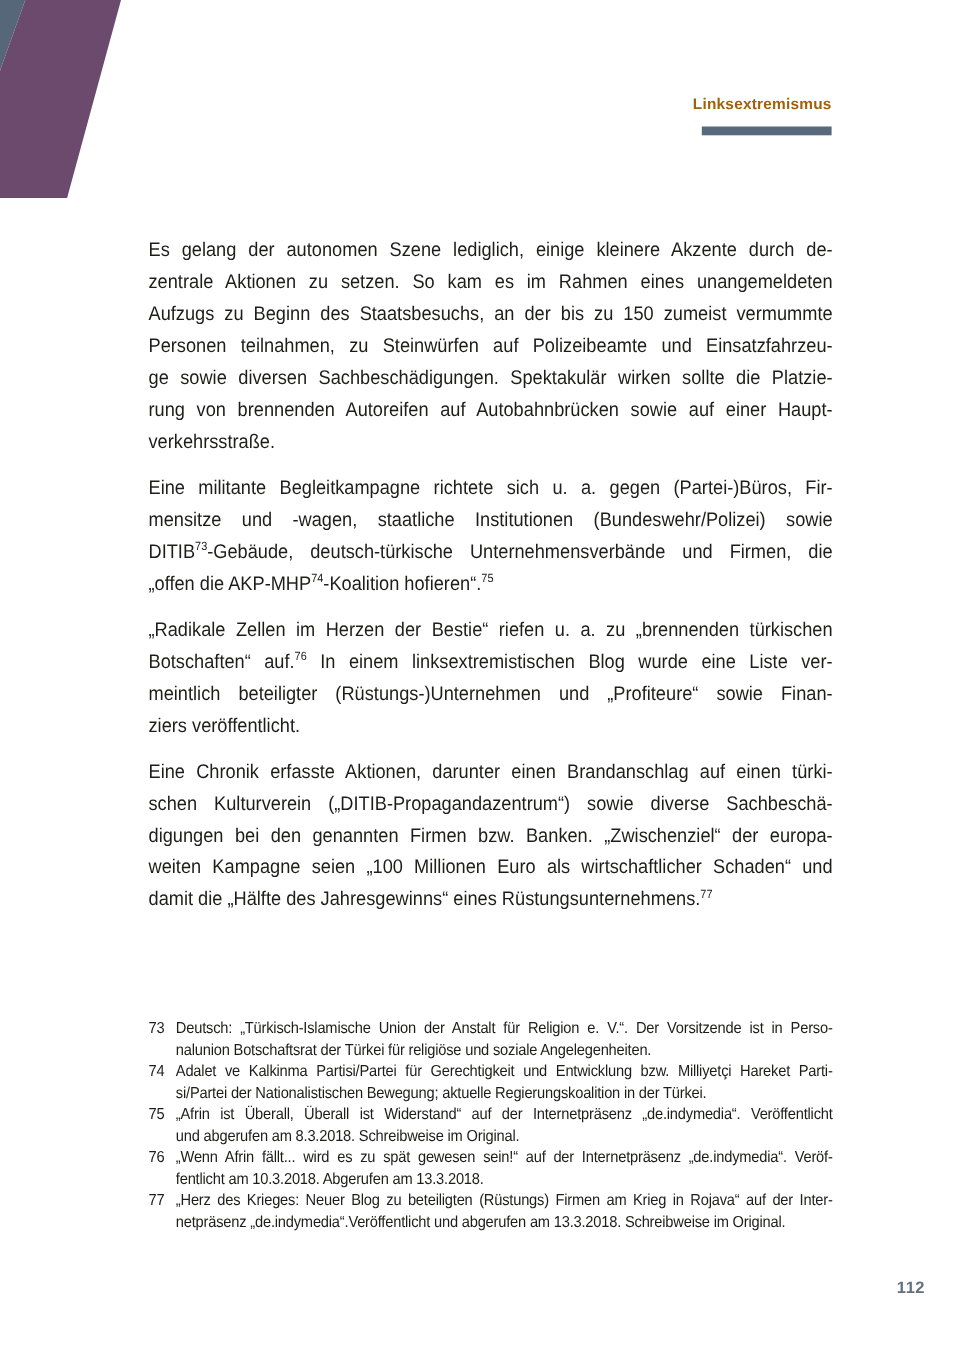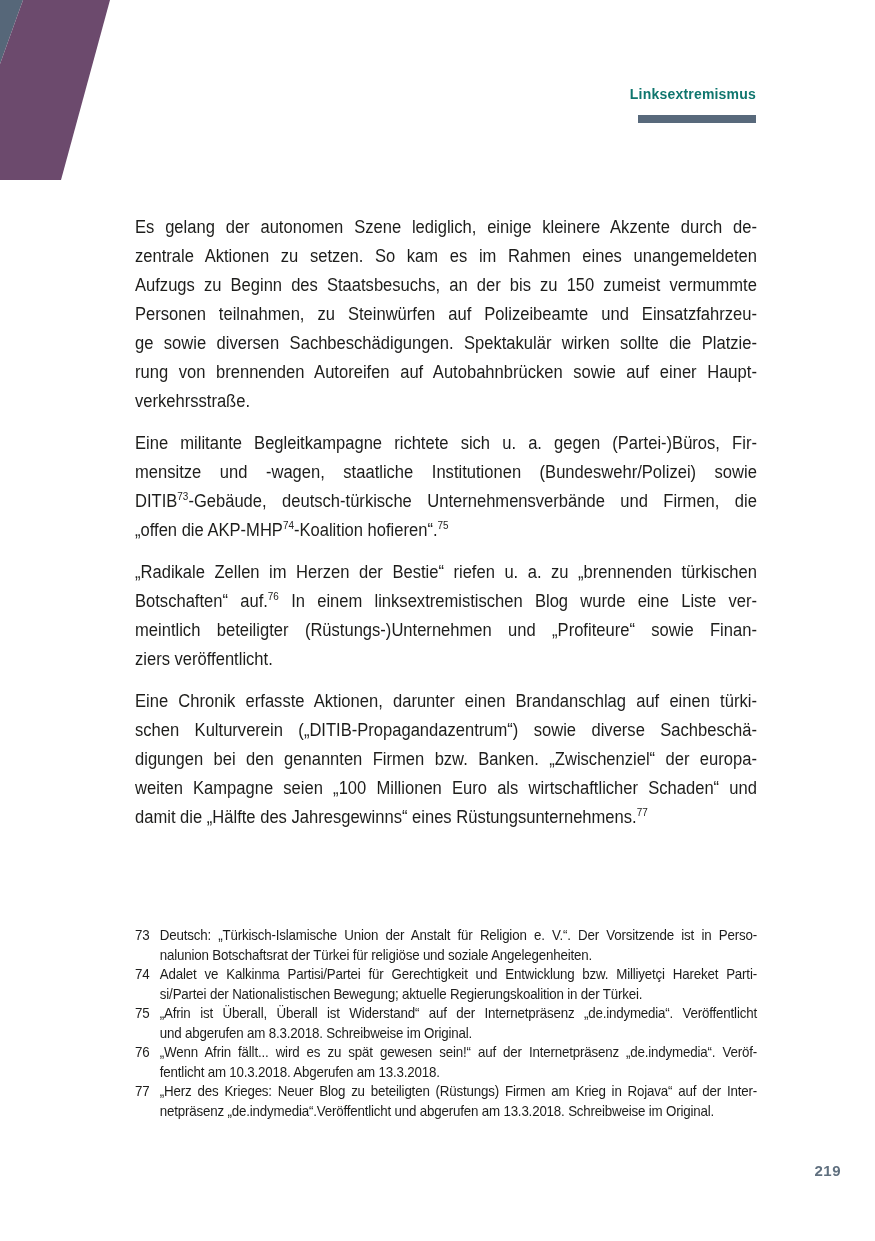--- a/index.html
+++ b/index.html
@@ -16,21 +16,21 @@
     top: 0;
     left: 0;
   }
   .chapter-header {
     position: absolute;
     top: 86px;
     right: 119px;
     font-size: 14px;
     font-weight: bold;
     letter-spacing: 0.2px;
-    color: #0f766e;
+    color: #a16207;
   }
   .chapter-rule {
     position: absolute;
     top: 115px;
     right: 119px;
     width: 118px;
     height: 8px;
     background: #58697b;
   }
   .column {
@@ -159,15 +159,15 @@
         <div class="footnote">
           <span class="fn-num">77</span>
           <div class="fn-text">
             <div class="fn-line">„Herz des Krieges: Neuer Blog zu beteiligten (Rüstungs) Firmen am Krieg in Rojava“ auf der Inter-</div>
             <div class="fn-line last">netpräsenz „de.indymedia“.Veröffentlicht und abgerufen am 13.3.2018. Schreibweise im Original.</div>
           </div>
         </div>
       </div>
   </section>
 
-  <div class="page-number">219</div>
+  <div class="page-number">112</div>
 
 </div>
 
 </body></html>

